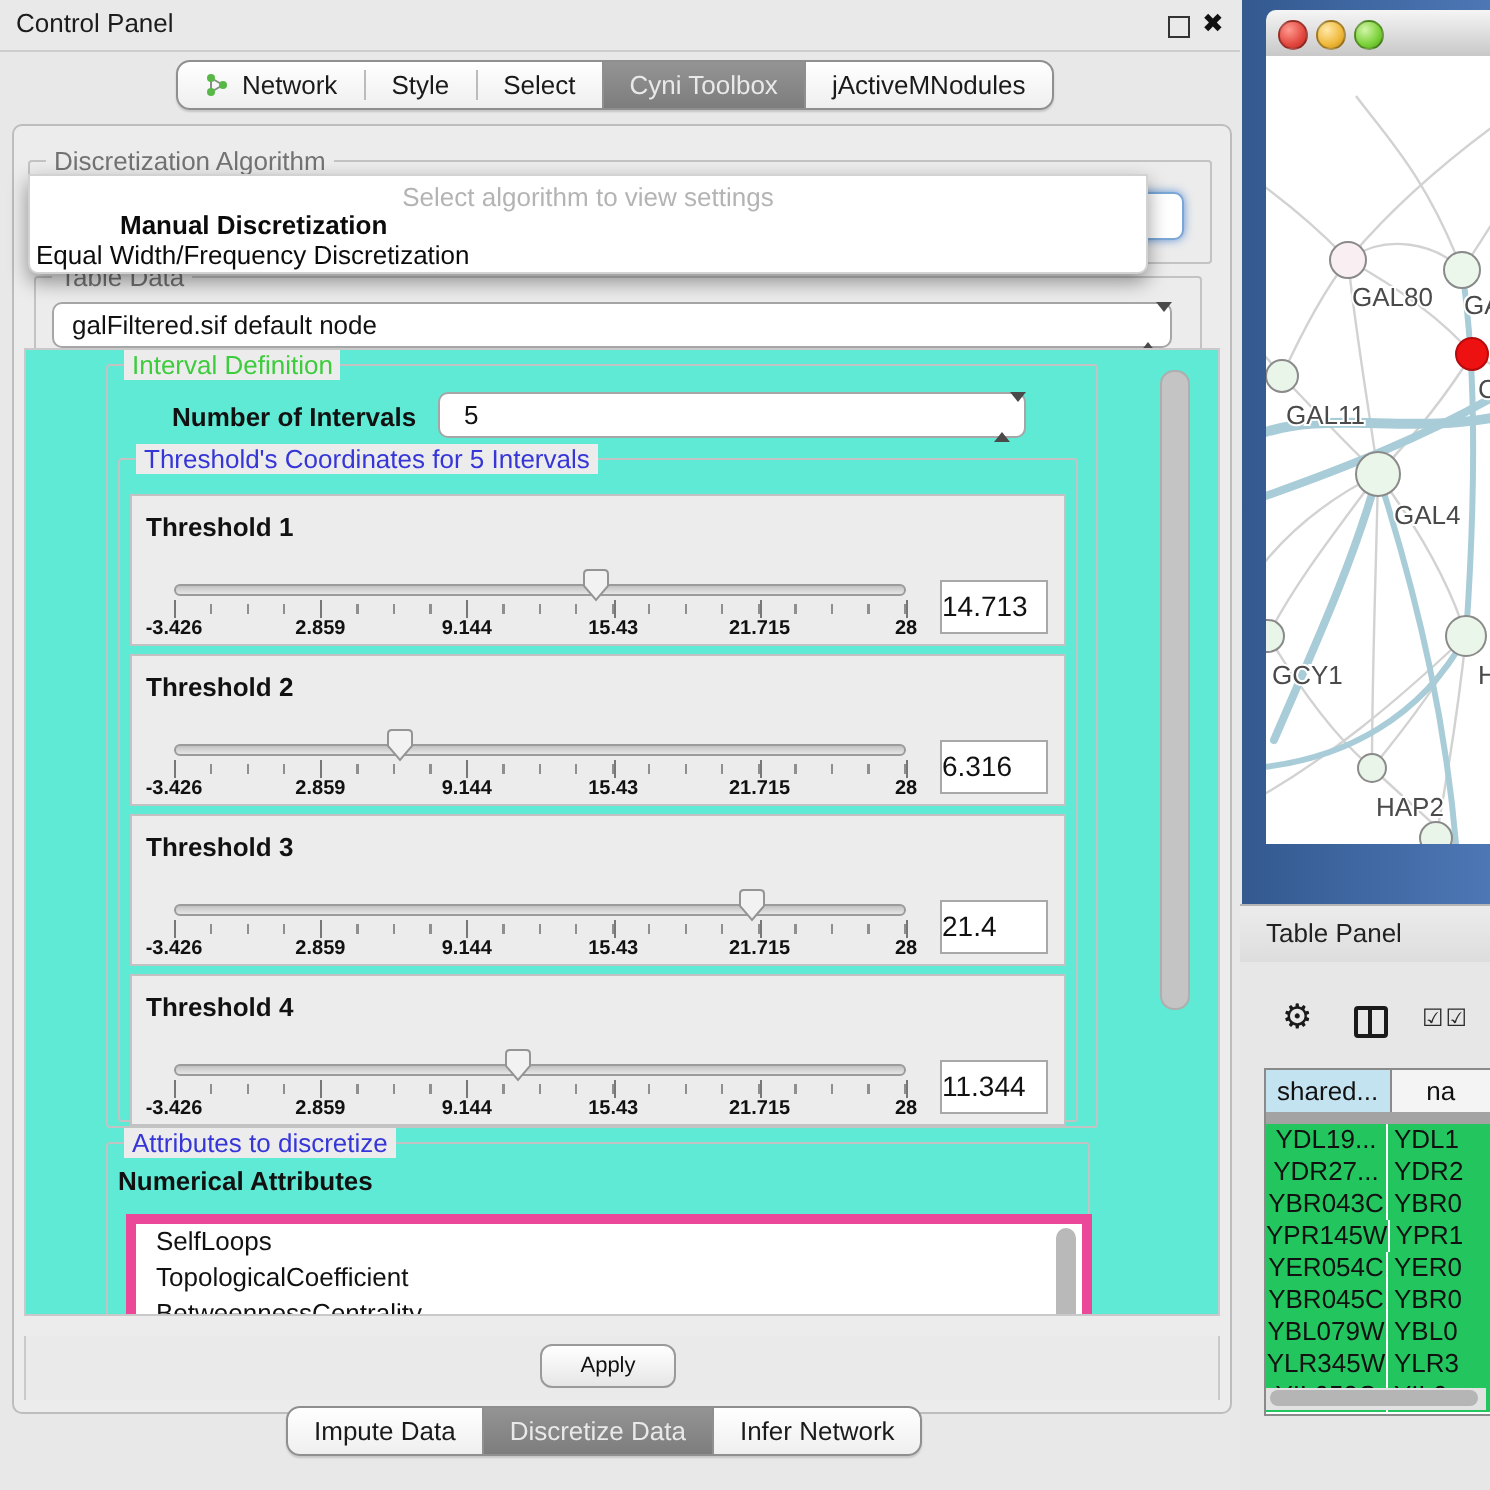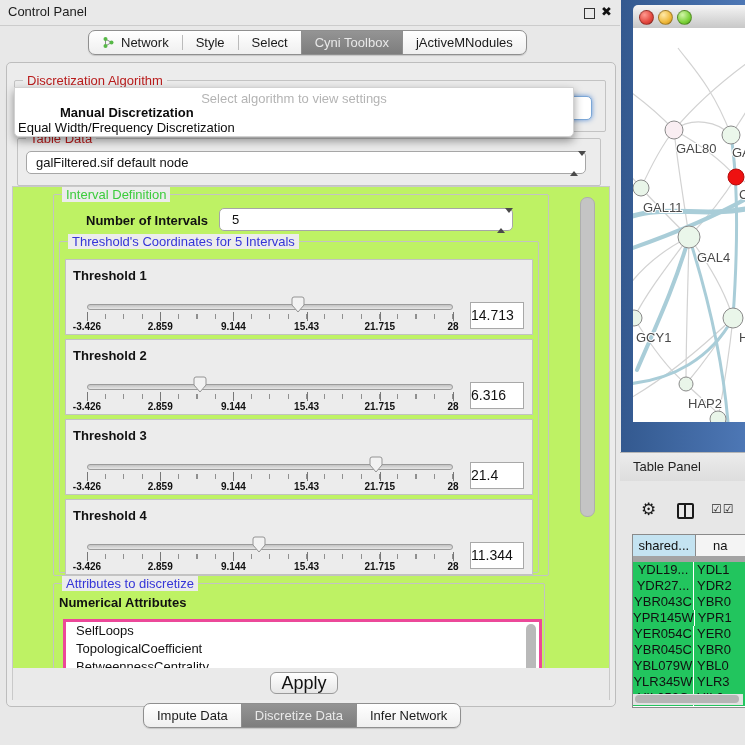--- a/index.html
+++ b/index.html
@@ -24,42 +24,42 @@
     border-left:1px solid #8f8f8f;border-right:1px solid #8f8f8f;}
   .tdiv{width:1px;background:#bbbbbb;margin:4px 0;}
   #top-tabs{left:88px;top:30px;}
   #bottom-tabs{left:143px;top:703px;z-index:6;}
   .seg .ticon{display:inline-flex;margin-right:6px;}
 
   #outer-panel{left:6px;top:62px;width:608px;height:643px;background:#ececec;
     border:1px solid #bdbdbd;border-radius:5px;}
 
   .groupbox{position:absolute;border:1px solid #c3c3c3;border-radius:2px;}
-  .gtitle{position:absolute;top:-8px;left:8px;background:#ececec;padding:0 4px;font-size:13px;color:#b91c1c;white-space:nowrap;}
+  .gtitle{position:absolute;top:-8px;left:8px;background:#ececec;padding:0 4px;font-size:13px;color:#737373;white-space:nowrap;}
   .gtitle.green{color:#3ccc3c;}
   .gtitle.blue{color:#3535d8;}
 
   
   #algo-combo{left:22px;top:96px;width:568px;height:22px;background:#fff;border:1px solid #7ba7d7;
     border-radius:5px;box-shadow:0 0 5px rgba(70,130,210,.85);}
 
   
   #algo-popup{left:14px;top:87px;width:558px;height:48px;background:#ffffff;z-index:50;
     border:1px solid #d2d2d2;border-radius:0 0 5px 5px;box-shadow:0 4px 10px rgba(0,0,0,.4);}
   #algo-popup .ph{position:absolute;left:0;top:3px;width:100%;text-align:center;font-size:13px;color:#b4b4b4;}
   #algo-popup .it1{position:absolute;left:3px;top:17px;font-size:13px;font-weight:bold;color:#0b0b0b;padding-left:42px;}
   #algo-popup .it2{position:absolute;left:3px;top:32px;font-size:13px;color:#0b0b0b;}
 
   .combo{position:absolute;background:#ffffff;border:1px solid #a6a6a6;border-radius:5px;font-size:13px;color:#111;}
   .combo .cv{position:absolute;left:9px;top:3px;white-space:nowrap;}
   .spars{position:absolute;right:7px;top:4px;width:8px;}
   .spars .up{width:0;height:0;border-left:4px solid transparent;border-right:4px solid transparent;border-bottom:5px solid #4a4a4a;}
   .spars .dn{width:0;height:0;border-left:4px solid transparent;border-right:4px solid transparent;border-top:5px solid #4a4a4a;margin-top:3px;}
 
-  #viewport{left:12px;top:186px;width:596px;height:482px;background:#bef264;border:1px solid #c9c9c9;overflow:hidden;}
+  #viewport{left:12px;top:174px;width:596px;height:482px;background:#5eead4;border:1px solid #c9c9c9;overflow:hidden;}
   #vscroll-thumb{left:567px;top:10px;width:13px;height:318px;background:#c4c4c4;border:1px solid #aeaeae;border-radius:7px;}
 
   .boldlbl{position:absolute;font-size:13px;font-weight:bold;color:#111;white-space:nowrap;}
 
   
   #th-container{left:52px;top:72px;width:544px;}
   .th-panel{position:relative;width:466px;height:74px;margin-bottom:4px;border:1px solid #c2c2c2;background:#ececec;}
   .th-label{position:absolute;left:7px;top:8px;font-size:13px;font-weight:bold;color:#111;}
   .th-track{position:absolute;left:21px;top:44px;width:364px;height:4px;border:1px solid #9b9b9b;border-radius:3px;
     background:linear-gradient(#c3c3c3,#e6e6e6);}
@@ -67,27 +67,27 @@
   .th-ticks{position:absolute;left:21px;top:54px;width:366px;height:5px;
     background:repeating-linear-gradient(90deg,#8f8f8f 0 1px,transparent 1px 18.25px);}
   .th-major{position:absolute;left:21px;top:0;width:366px;height:0;}
   .th-major i{position:absolute;top:52px;width:1px;height:9px;background:#777;}
   .th-ticklabels{position:absolute;left:21px;top:61px;width:366px;height:12px;}
   .th-ticklabels span{position:absolute;transform:translateX(-50%);font-size:10px;font-weight:bold;color:#111;white-space:nowrap;}
   .th-value{position:absolute;left:404px;top:42px;width:46px;height:25px;background:#fff;border:1px solid #a8a8a8;
     font-size:14px;color:#111;text-align:left;padding-right:6px;line-height:25px;}
 
   
-  #attr-list{left:50px;top:432px;width:473px;height:80px;background:#ffffff;border:3px solid #ec4899;overflow:hidden;}
+  #attr-list{left:50px;top:432px;width:473px;height:80px;background:#ffffff;border:5px solid #ec4899;overflow:hidden;}
   #attr-list .li{padding-left:10px;font-size:13px;line-height:18px;color:#111;white-space:nowrap;}
   #attr-scroll{position:absolute;right:3px;top:2px;width:10px;height:74px;background:#b9b9b9;border-radius:5px;}
 
   #apply-strip{left:12px;top:668px;width:596px;height:32px;background:#eaeaea;border-left:1px solid #c9c9c9;border-right:1px solid #c9c9c9;}
   #apply-btn{position:absolute;left:257px;top:4px;width:66px;height:20px;background:linear-gradient(#ffffff,#e6e6e6);
-    border:1px solid #9a9a9a;border-radius:6px;font-size:18px;color:#111;text-align:center;line-height:20px;}
+    border:1px solid #9a9a9a;border-radius:6px;font-size:11px;color:#111;text-align:center;line-height:20px;}
 
   
   #right{left:620px;top:0;width:125px;height:745px;background:#e8e8e8;overflow:hidden;}
   #desktop{position:absolute;left:1px;top:0;width:124px;height:452px;background:linear-gradient(90deg,#33598f,#4d77b5);}
   #netwin-title{position:absolute;left:13px;top:5px;width:112px;height:23px;
     background:linear-gradient(#f5f5f5,#c8c8c8);border-bottom:1px solid #9a9a9a;border-radius:5px 0 0 0;}
   .light{position:absolute;top:5px;width:13px;height:13px;border-radius:50%;border:1px solid rgba(0,0,0,.3);}
   #lr{left:6px;background:radial-gradient(circle at 35% 30%,#ff9a90,#e3483f 60%,#b02a22);}
   #ly{left:25px;background:radial-gradient(circle at 35% 30%,#ffe9a8,#efb83a 60%,#c08a18);}
   #lg{left:44px;background:radial-gradient(circle at 35% 30%,#d2f5a8,#7bd138 60%,#4f9e1d);}

